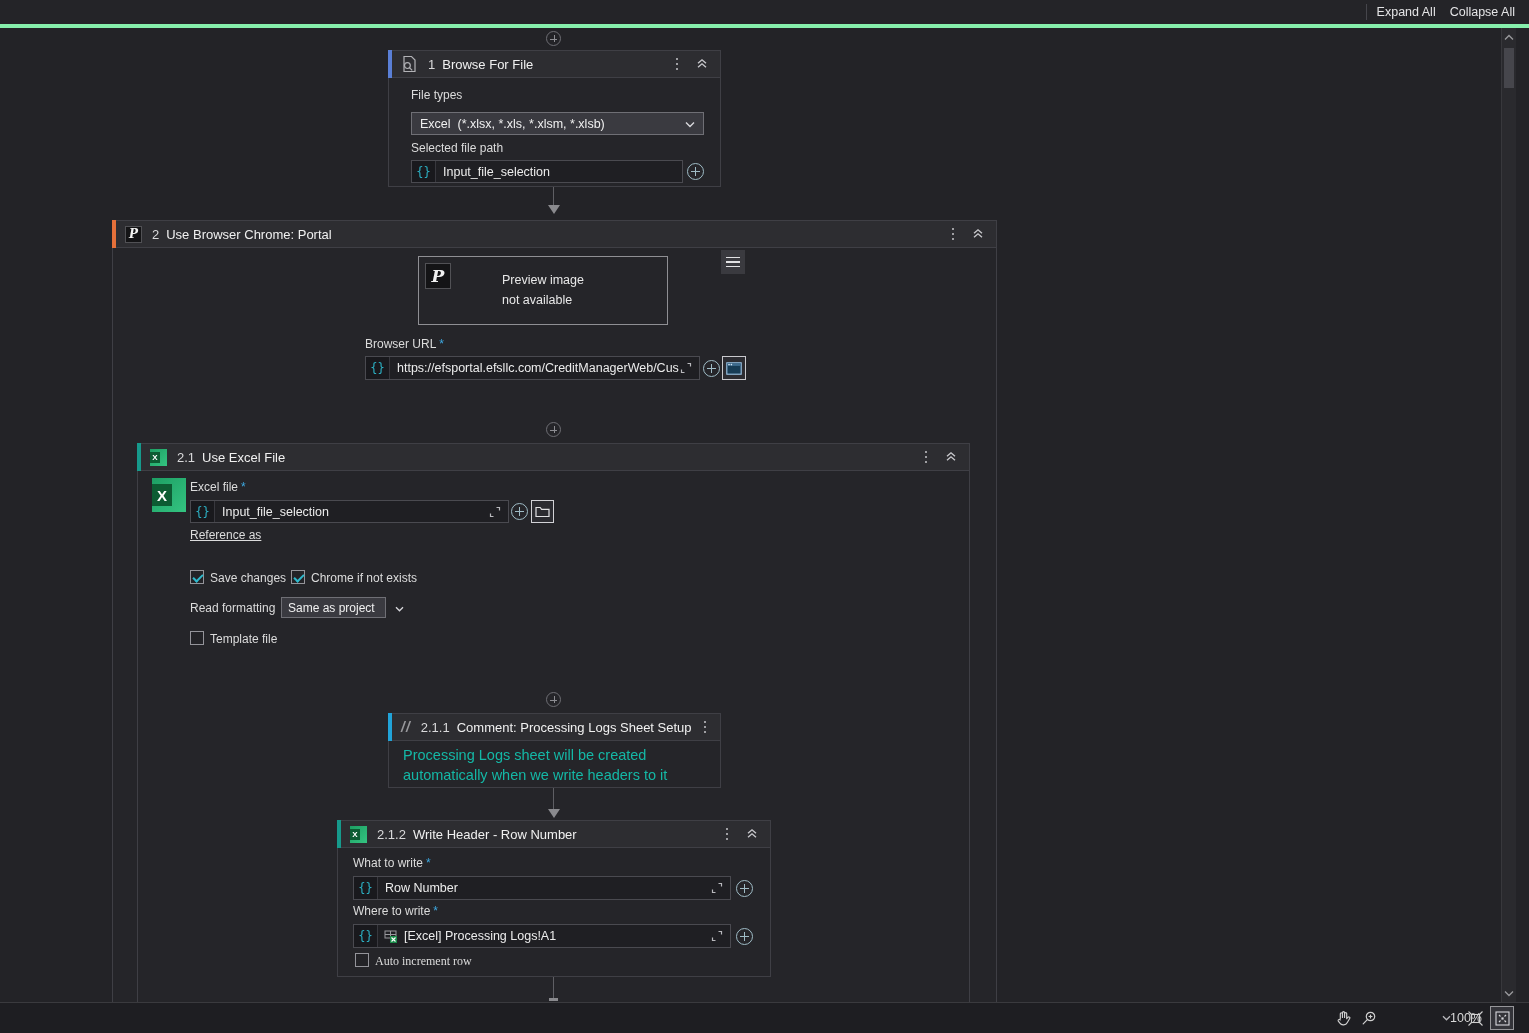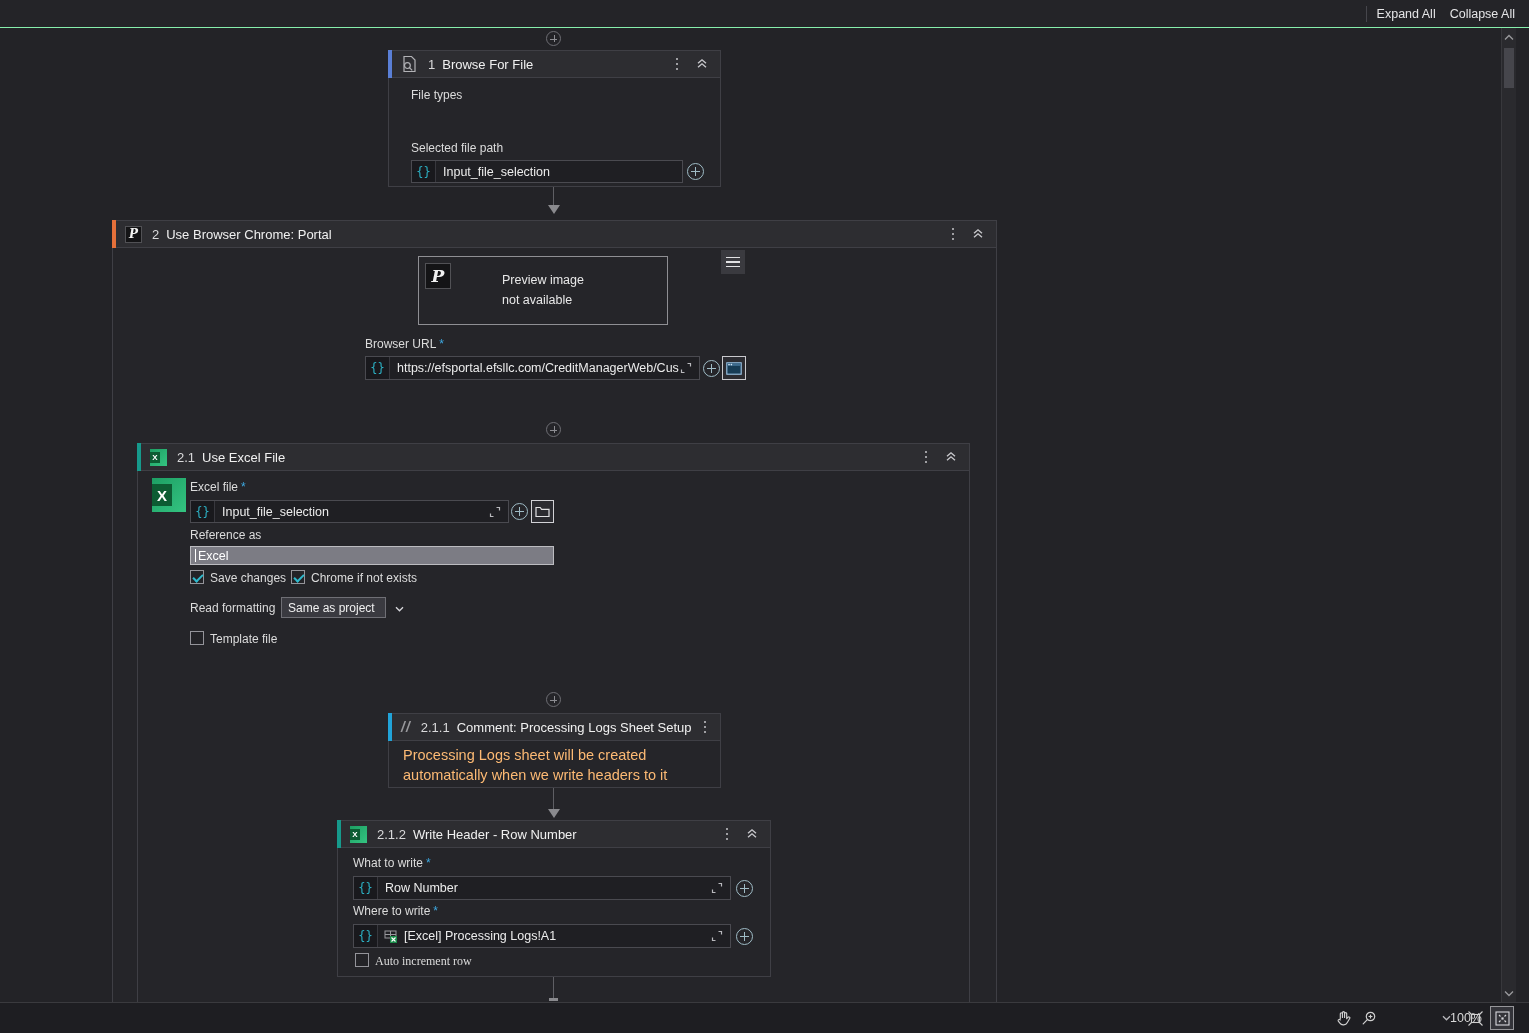--- a/index.html
+++ b/index.html
@@ -2,21 +2,21 @@
 <html><head>
 <meta charset="utf-8">
 <style>
   * { margin:0; padding:0; box-sizing:border-box; }
   html,body { background:#1a1a1c; }
   body { font-family:"Liberation Sans", sans-serif; }
   #screen { position:relative; width:1529px; height:1033px; background:#232327; overflow:hidden; }
 
   
   .topbar { position:absolute; top:0; left:0; right:0; height:28px; background:#242428;
-            border-bottom:1px solid #86efac; display:flex; align-items:center;
+            border-bottom:4px solid #86efac; display:flex; align-items:center;
             justify-content:flex-end; z-index:40; }
   .topbar .tb-divider { width:1px; height:16px; background:#46464c; margin:0 10px; }
   .tb-link { color:#e4e4e6; font-size:12.5px; margin-right:14px; cursor:default; }
 
   
   .bottombar { position:absolute; left:0; right:0; top:1002px; height:31px; background:#1e1e22;
                border-top:1px solid #3a3a3e; z-index:40; }
   .bb-item { position:absolute; display:flex; align-items:center; justify-content:center; }
   .bb-zoomtext { color:#d8d8d8; font-size:12.5px; }
   .bb-selected { border:1px solid #96969a; background:#34343a; }
@@ -96,21 +96,21 @@
 
   .hamburger { position:absolute; left:721px; top:250px; width:24px; height:24px; background:#3a3a3f;
                display:flex; flex-direction:column; justify-content:center; gap:3px; padding:0 5px; }
   .hamburger i { height:1.5px; background:#e2e2e4; }
 
   .ref-input { position:absolute; background:#7c7c84; border:1px solid #bcbcc0; color:#ffffff;
                font-size:12.5px; display:flex; align-items:center; padding-left:4px; }
   .ref-caret { width:1px; height:13px; background:#ffffff; margin-right:2px; }
 
   .comment-body { position:absolute; left:0; right:0; top:27px; bottom:0; padding:5px 14px;
-                  color:#fdba74; font-size:14.5px; line-height:1.35; }
+                  color:#14b8a6; font-size:14.5px; line-height:1.35; }
 </style>
 </head>
 <body>
 
 <div id="screen">
 
   <div class="topbar">
     <span class="tb-divider"></span>
     <span class="tb-link">Expand All</span>
     <span class="tb-link">Collapse All</span>
@@ -138,20 +138,28 @@
           </span>
         <span>
           <svg width="12" height="12" viewBox="0 0 12 12" fill="none" stroke="#c8c8cc" stroke-width="1.4">
             <path d="M2 6.2 L6 2.8 L10 6.2"></path>
               <path d="M2 10.2 L6 6.8 L10 10.2"></path>
           </svg>
         </span>
       </span>
     </div>
     <span class="lbl" style="left:22px; top:37px;">File types</span>
+    <div class="dropdown" style="left:22px; top:61px; width:293px; height:23px;">
+      <span>Excel  (*.xlsx, *.xls, *.xlsm, *.xlsb)</span>
+      <span>
+        <svg width="10" height="7" viewBox="0 0 10 7" fill="none" stroke="#d8d8dc" stroke-width="1.4">
+            <path d="M1 1.5 L5 5.5 L9 1.5"></path>
+          </svg>
+      </span>
+    </div>
     <span class="lbl" style="left:22px; top:90px;">Selected file path</span>
     <div class="field" style="left:22px; top:109px; width:272px; height:23px;">
       <span class="braces">{}</span>
       <span class="field-text">Input_file_selection</span>
     </div>
     <span class="circle-plus" style="left:298px; top:112px;"></span>
   </div>
 
   <div class="vline" style="left:553px; top:187px; height:20px;"></div>
   <div class="arr-down" style="left:548px; top:205px;"></div>
@@ -256,25 +264,21 @@
       </svg>
     </span>
   </div>
   <span class="circle-plus" style="left:511px; top:503px;"></span>
   <div class="sq-btn" style="left:531px; top:500px; width:23px; height:23px; border:1px solid #d2d2d6; background:#2c2c31;">
     <svg width="15" height="13" viewBox="0 0 15 13" fill="none" stroke="#e2e2e4" stroke-width="1.2">
       <path d="M1 2.5 h4.2 l1.4 1.8 h7.4 v7.2 h-13z"></path>
     </svg>
   </div>
 
-  <span class="lbl" style="left:190px; top:528px;">Reference as</span>
-  <div class="ref-input" style="left:190px; top:546px; width:364px; height:19px;">
-    <span class="ref-caret"></span>
-    <span>Excel</span>
-  </div>
+  <span class="lbl" style="left:190px; top:528px;text-decoration:underline;">Reference as</span>
 
   <span class="cb checked" style="left:190px; top:570px;"></span>
   <span class="lbl" style="left:210px; top:571px;">Save changes</span>
   <span class="cb checked" style="left:291px; top:570px;"></span>
   <span class="lbl" style="left:311px; top:571px;">Chrome if not exists</span>
 
   <span class="lbl" style="left:190px; top:601px;">Read formatting</span>
   <div class="dropdown" style="left:281px; top:597px; width:105px; height:21px; font-size:12px; padding:0 6px;">
     <span>Same as project</span>
     <span>

